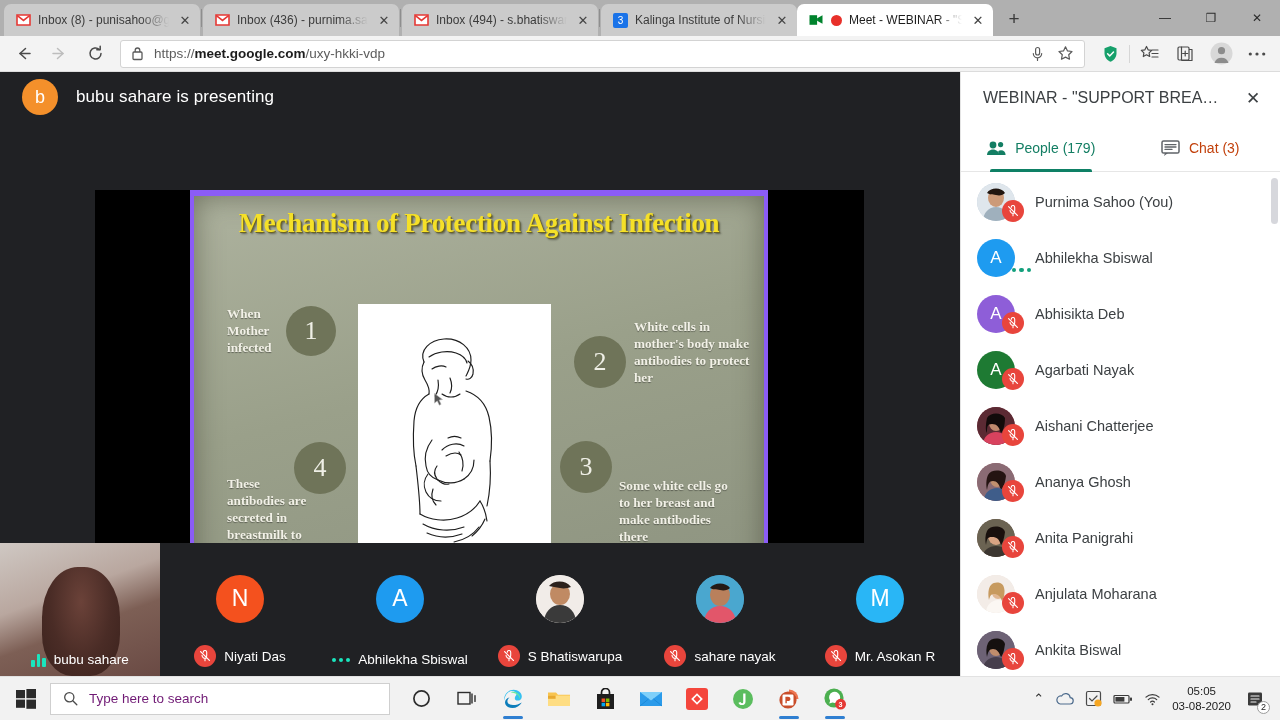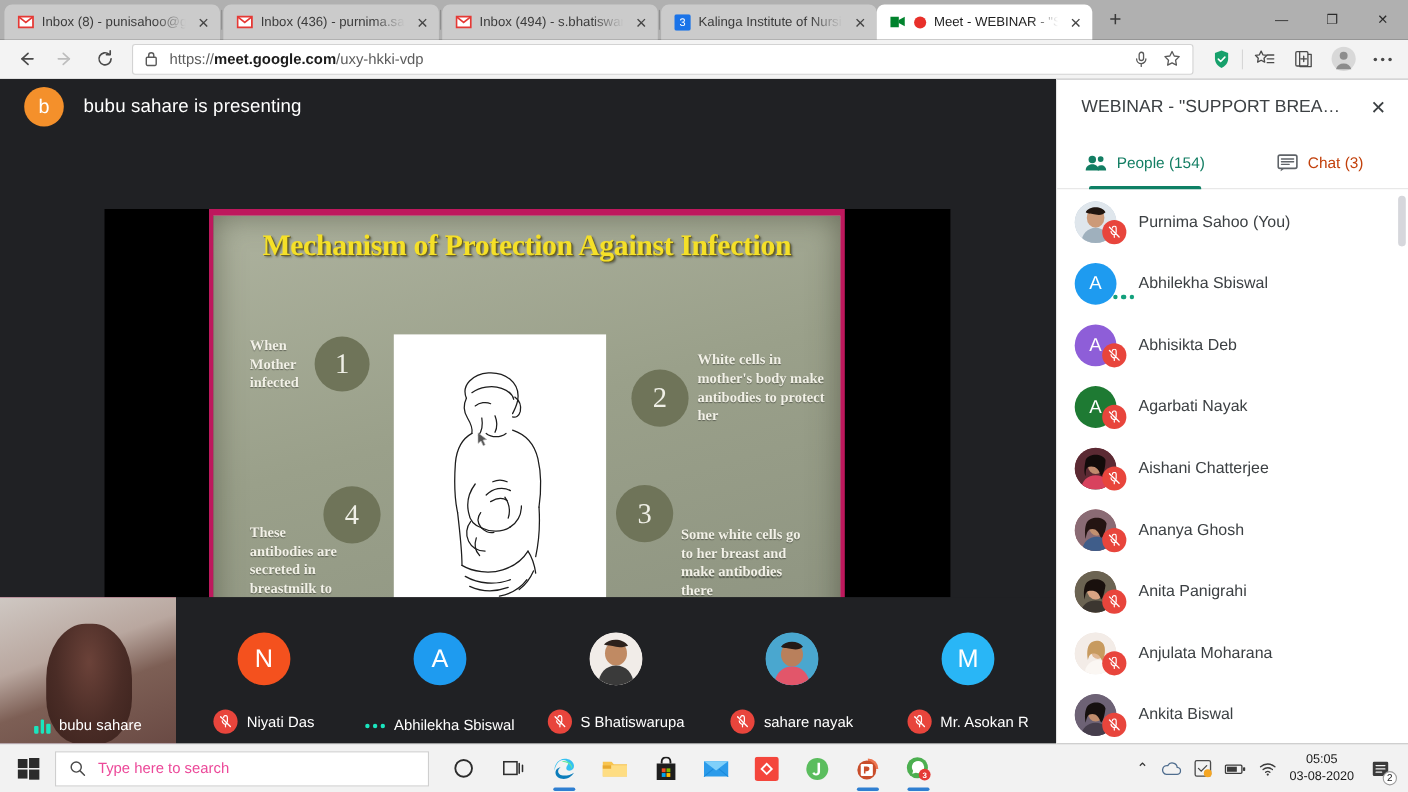--- a/index.html
+++ b/index.html
@@ -107,21 +107,21 @@
   .pres-text { font-size: 17px; letter-spacing: .1px; }
 
   .slide-frame {
     position: absolute; left: 95px; top: 118px;
     width: 769px; height: 415px;
     background: #000;
   }
   .slide {
     position: absolute; left: 95px; top: 0;
     width: 578px; height: 415px;
-    background: #be185d;
+    background: #8b5cf6;
     overflow: hidden;
   }
   .slide-inner {
     position: absolute; inset: 6px 4px 0 4px;
     background: #9aa08b;
     background: linear-gradient(165deg,#adb29e 0%, #9aa08a 45%, #8d9380 100%);
     box-shadow: inset 0 0 28px rgba(60,62,45,.55);
   }
   .slide-title {
     position: absolute; left: 0; right: 0; top: 11px;
@@ -284,21 +284,21 @@
     position: absolute; left: 0; bottom: 0;
     width: 1280px; height: 44px; background: #f2f2f2;
     display: flex; align-items: center; gap: 2px;
     padding: 0 4px;
     border-top: 1px solid #e2e2e2;
   }
   .start { width: 44px; height: 44px; display:flex;align-items:center;justify-content:center; }
   .search-box {
     width: 340px; height: 32px; background: #fff; border: 1px solid #cfcfcf;
     display: flex; align-items: center; gap: 11px; padding: 0 12px;
-    font-size: 13.5px; color: #ec4899;
+    font-size: 13.5px; color: #701a75;
   }
   .tb-icons { display: flex; align-items: center; gap: 4px; margin-left: 8px; }
   .tbi {
     width: 42px; height: 44px; display: flex; align-items: center; justify-content: center;
     position: relative;
   }
   .tbi.open::after {
     content:""; position: absolute; bottom: 2px; left: 11px; width: 20px; height: 3px;
     background: #2f7fd1; border-radius: 2px;
   }
@@ -650,21 +650,21 @@
       <div class="panel-tabs">
         <div class="ptab active">
           <span>
             <svg width="20" height="16" viewBox="0 0 20 16">
                 <circle cx="7" cy="5" r="3.4" fill="#137e63"></circle>
                 <path d="M1 15c0-3.4 2.7-5.6 6-5.6s6 2.2 6 5.6z" fill="#137e63"></path>
                 <circle cx="14.6" cy="4.6" r="2.6" fill="#137e63"></circle>
                 <path d="M12 15h7.6c0-2.8-1.9-4.7-4.6-4.7-1 0-1.9.3-2.6.7" fill="#137e63"></path>
               </svg>
           </span>
-          <span>People (154)</span>
+          <span>People (179)</span>
         </div>
         <div class="ptab">
           <span>
             <svg width="19" height="16" viewBox="0 0 19 16">
                 <rect x="1" y="1" width="17" height="12" rx="1.6" fill="none" stroke="#5f6368" stroke-width="1.5"></rect>
                 <path d="M4 4.6h11M4 7h11M4 9.4h7" stroke="#5f6368" stroke-width="1.3" stroke-linecap="round"></path>
                 <path d="M4 13l-1 3 4-3z" fill="#5f6368"></path>
               </svg>
           </span>
           <span>Chat (3)</span>

